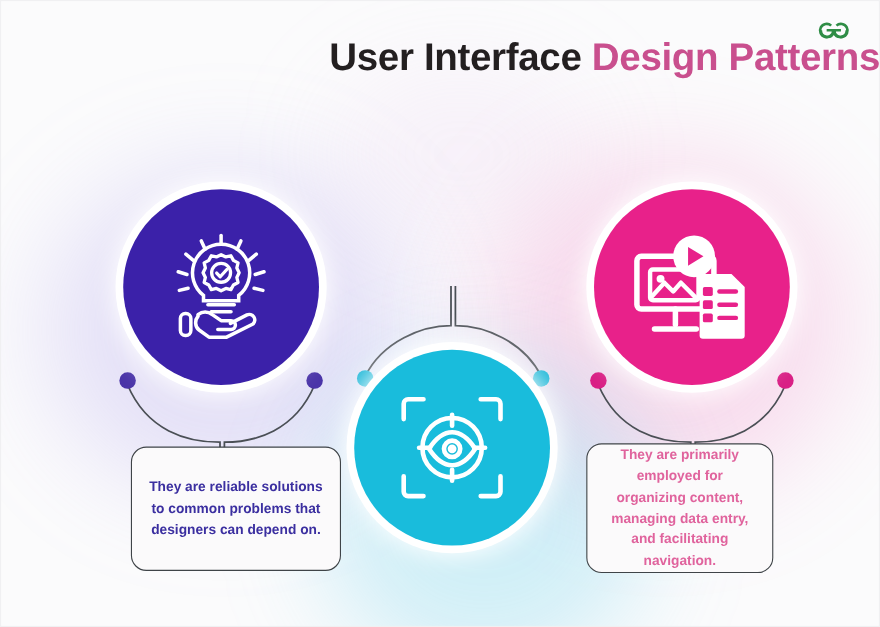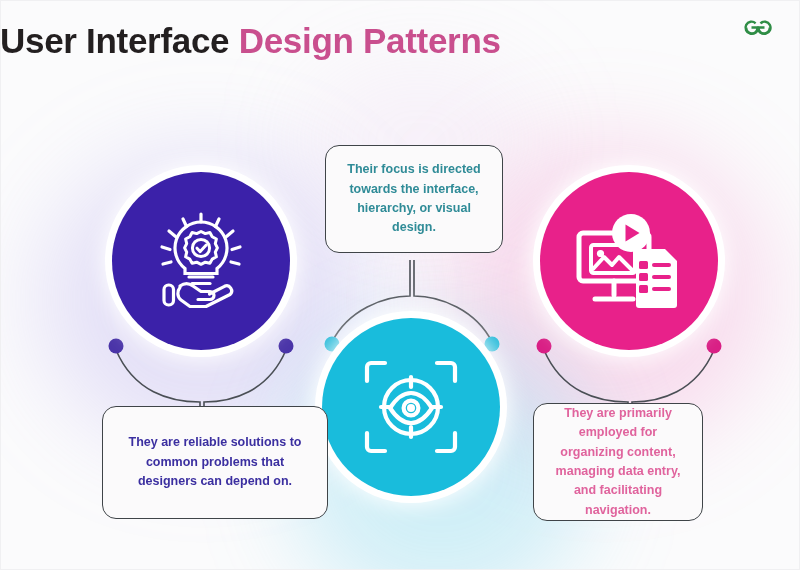--- a/index.html
+++ b/index.html
@@ -49,24 +49,24 @@
   .frame-edge {
     position: absolute;
     inset: 0;
     border: 1px solid #f0f0f2;
     box-sizing: border-box;
   }
 
   
   .header {
     position: absolute;
-    top: 20px;
+    top: 32px;
     left: 0;
     width: 800px;
-    text-align: left;
+    text-align: right;
     z-index: 6;
   }
   .title {
     font-size: 35px;
     font-weight: bold;
     letter-spacing: -0.3px;
     white-space: nowrap;
     line-height: 1.2;
   }
   .title .t-dark { color: #231f20; }
@@ -128,22 +128,22 @@
     font-weight: bold;
     line-height: 1.55;
   }
   .card-top {
     left: 325px; top: 145px;
     width: 178px; height: 108px;
   }
   .card-top p { color: #2f8b97; }
 
   .card-bottomleft {
-    left: 102px; top: 406px;
-    width: 226px; height: 113px;
+    left: 119px; top: 406px;
+    width: 191px; height: 113px;
   }
   .card-bottomleft p { color: #3b2fa0; }
 
   .card-bottomright {
     left: 533px; top: 403px;
     width: 170px; height: 118px;
   }
   .card-bottomright p { color: #e0639d; }
 
   
@@ -289,23 +289,20 @@
         <rect x="66" y="54" width="9" height="8" rx="1.5"></rect>
         <rect x="79" y="56" width="19" height="4" rx="2"></rect>
         <rect x="66" y="66" width="9" height="8" rx="1.5"></rect>
         <rect x="79" y="68" width="19" height="4" rx="2"></rect>
         <rect x="66" y="78" width="9" height="8" rx="1.5"></rect>
         <rect x="79" y="80" width="19" height="4" rx="2"></rect>
       </g>
     </svg>
   </div>
 
-  <div class="card card-top">
-    <p>Their focus is directed towards the interface, hierarchy, or visual design.</p>
-  </div>
 
   <div class="card card-bottomleft">
     <p>They are reliable solutions to common problems that designers can depend on.</p>
   </div>
 
   <div class="card card-bottomright">
     <p>They are primarily employed for organizing content, managing data entry, and facilitating navigation.</p>
   </div>
 
 </div>

